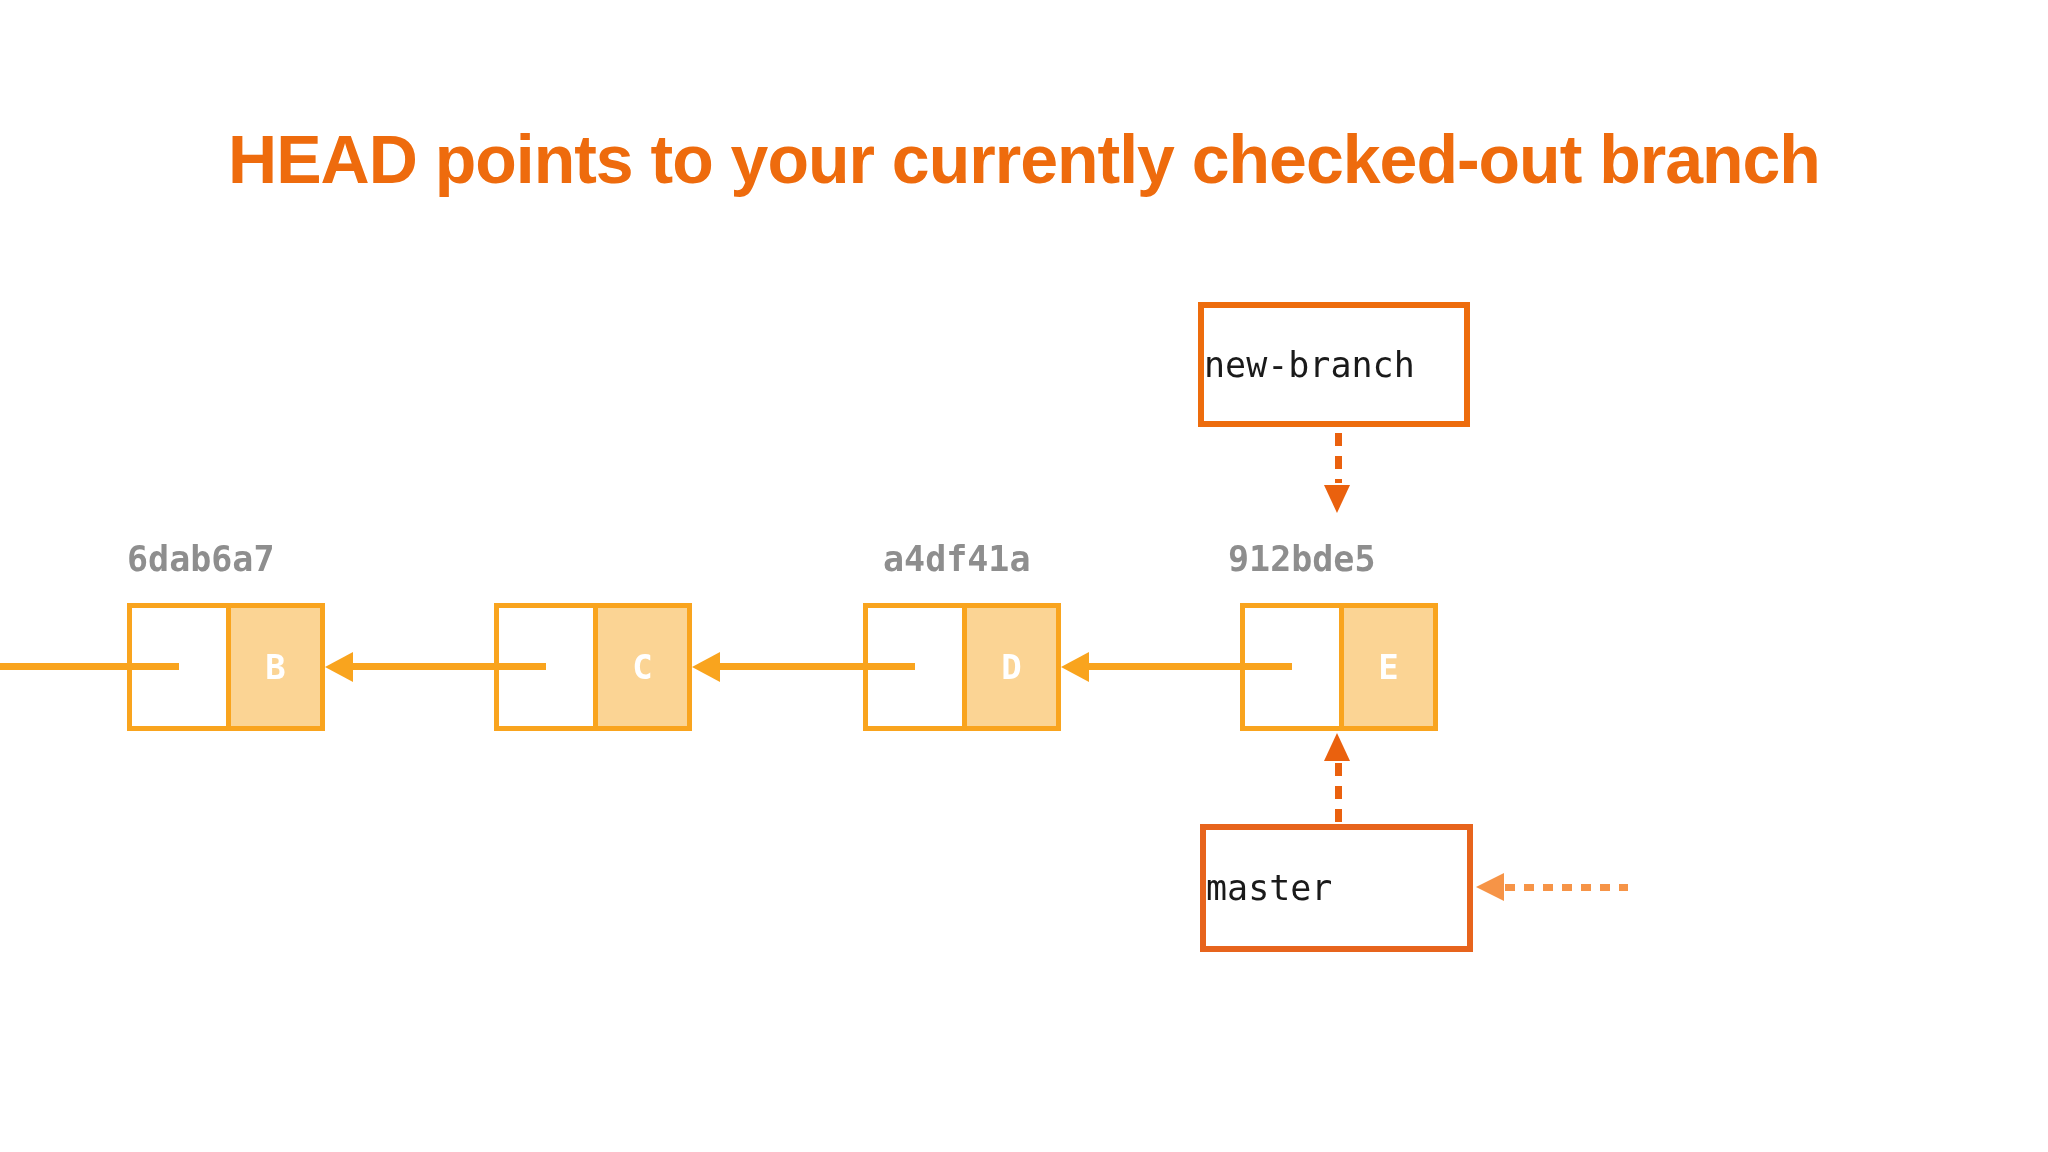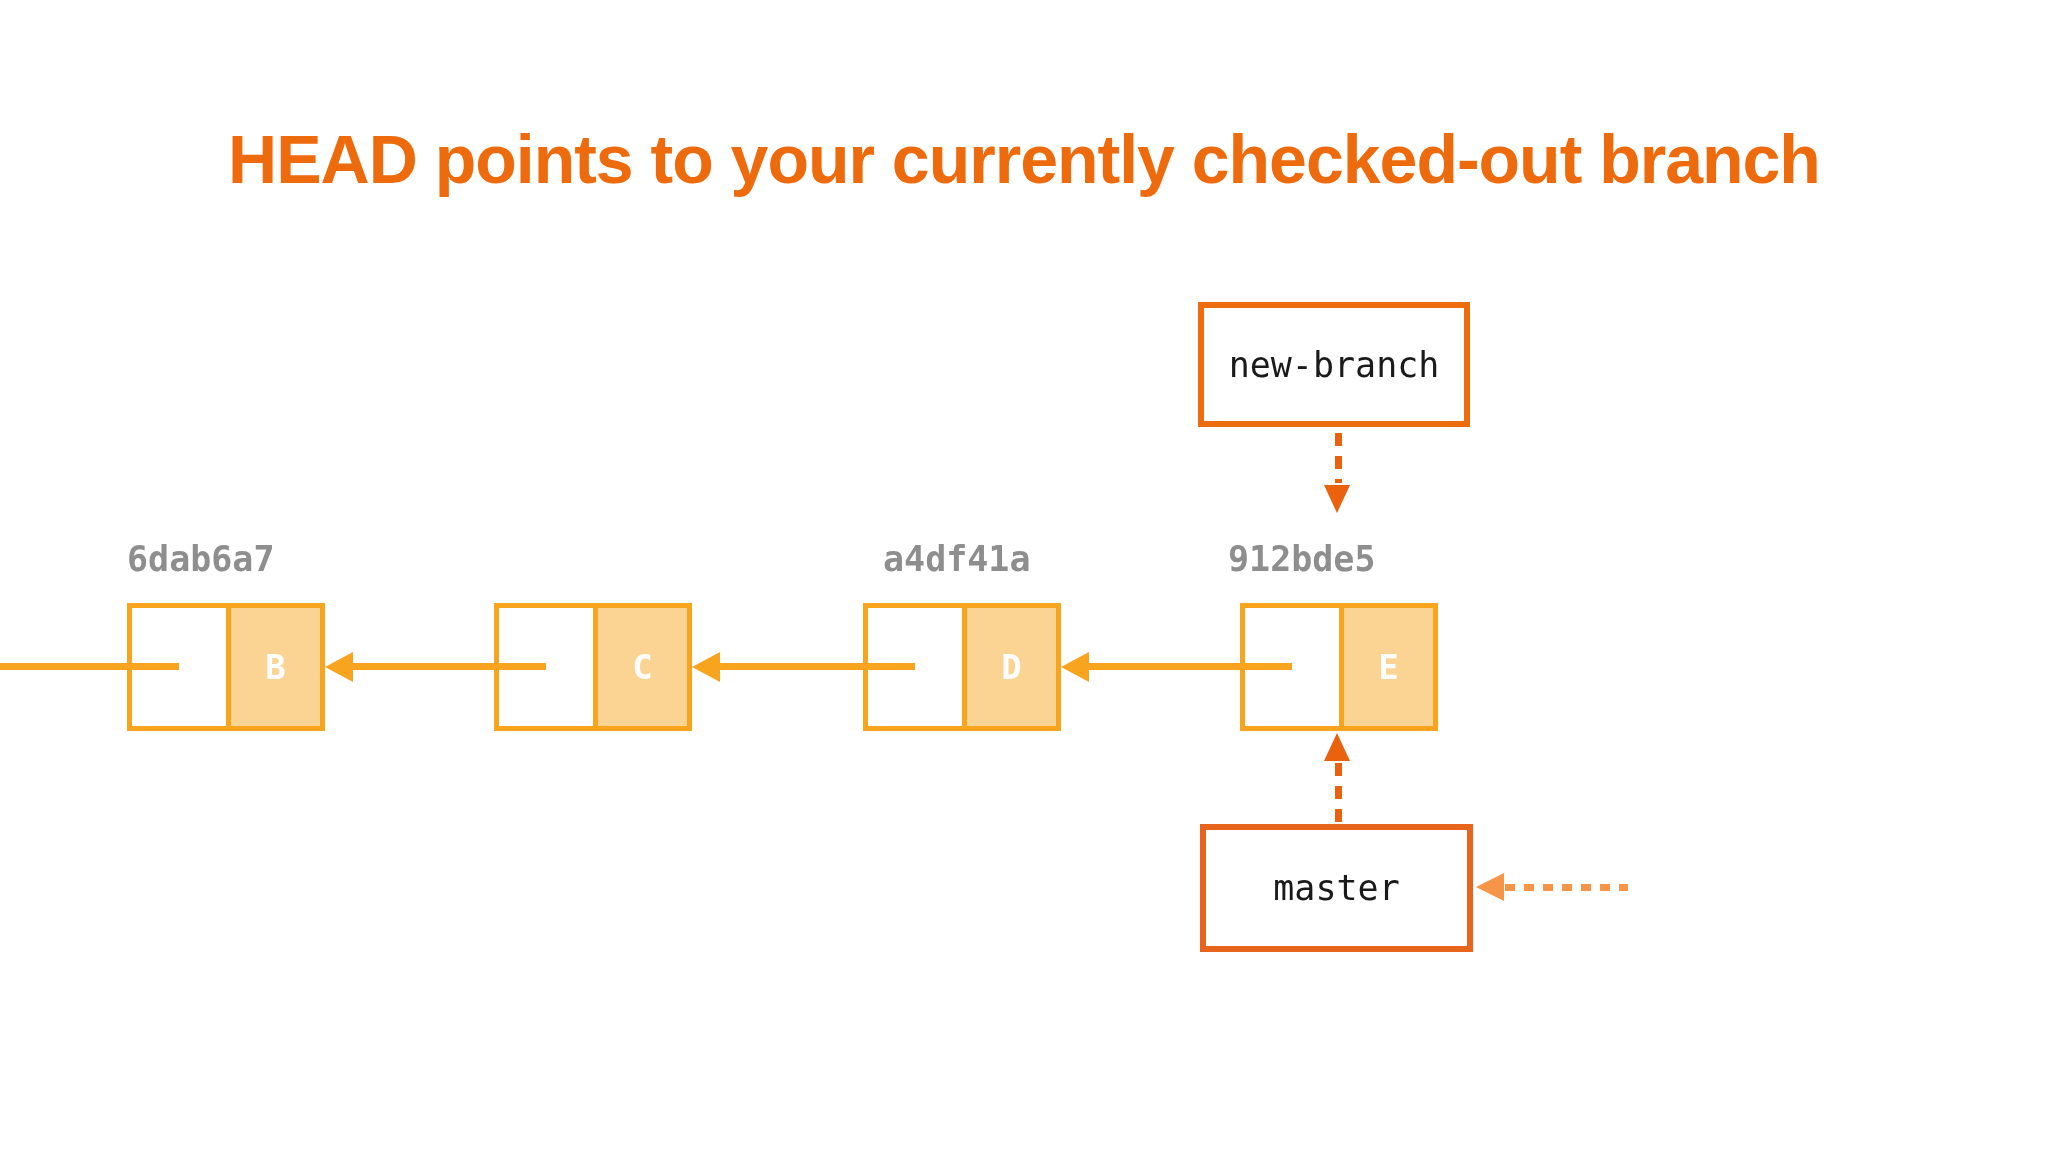--- a/index.html
+++ b/index.html
@@ -71,21 +71,21 @@
     border-bottom: 15px solid transparent;
     border-right: 28px solid var(--solid-arrow, #F9A41E);
   }
   
   .label-box {
     position: absolute;
     box-sizing: border-box;
     background: #ffffff;
     display: flex;
     align-items: center;
-    justify-content: center;
+    justify-content: flex-start;
     font-size: 35px;
     color: var(--label-text, #1A1A1A);
   }
   .newbranch-box { left: 1198px; top: 302px; width: 272px; height: 125px; border: 6px solid var(--new-branch-border, #ED6C0D); }
   .master-box    { left: 1200px; top: 824px; width: 273px; height: 128px; border: 6px solid var(--master-border, #E7641D); }
   .head-box      { left: 1628px; top: 824px; width: 274px; height: 128px; border: 6px solid var(--head-border, #F69447); }
   
   .vdash {
     position: absolute;
     left: 1335px;

